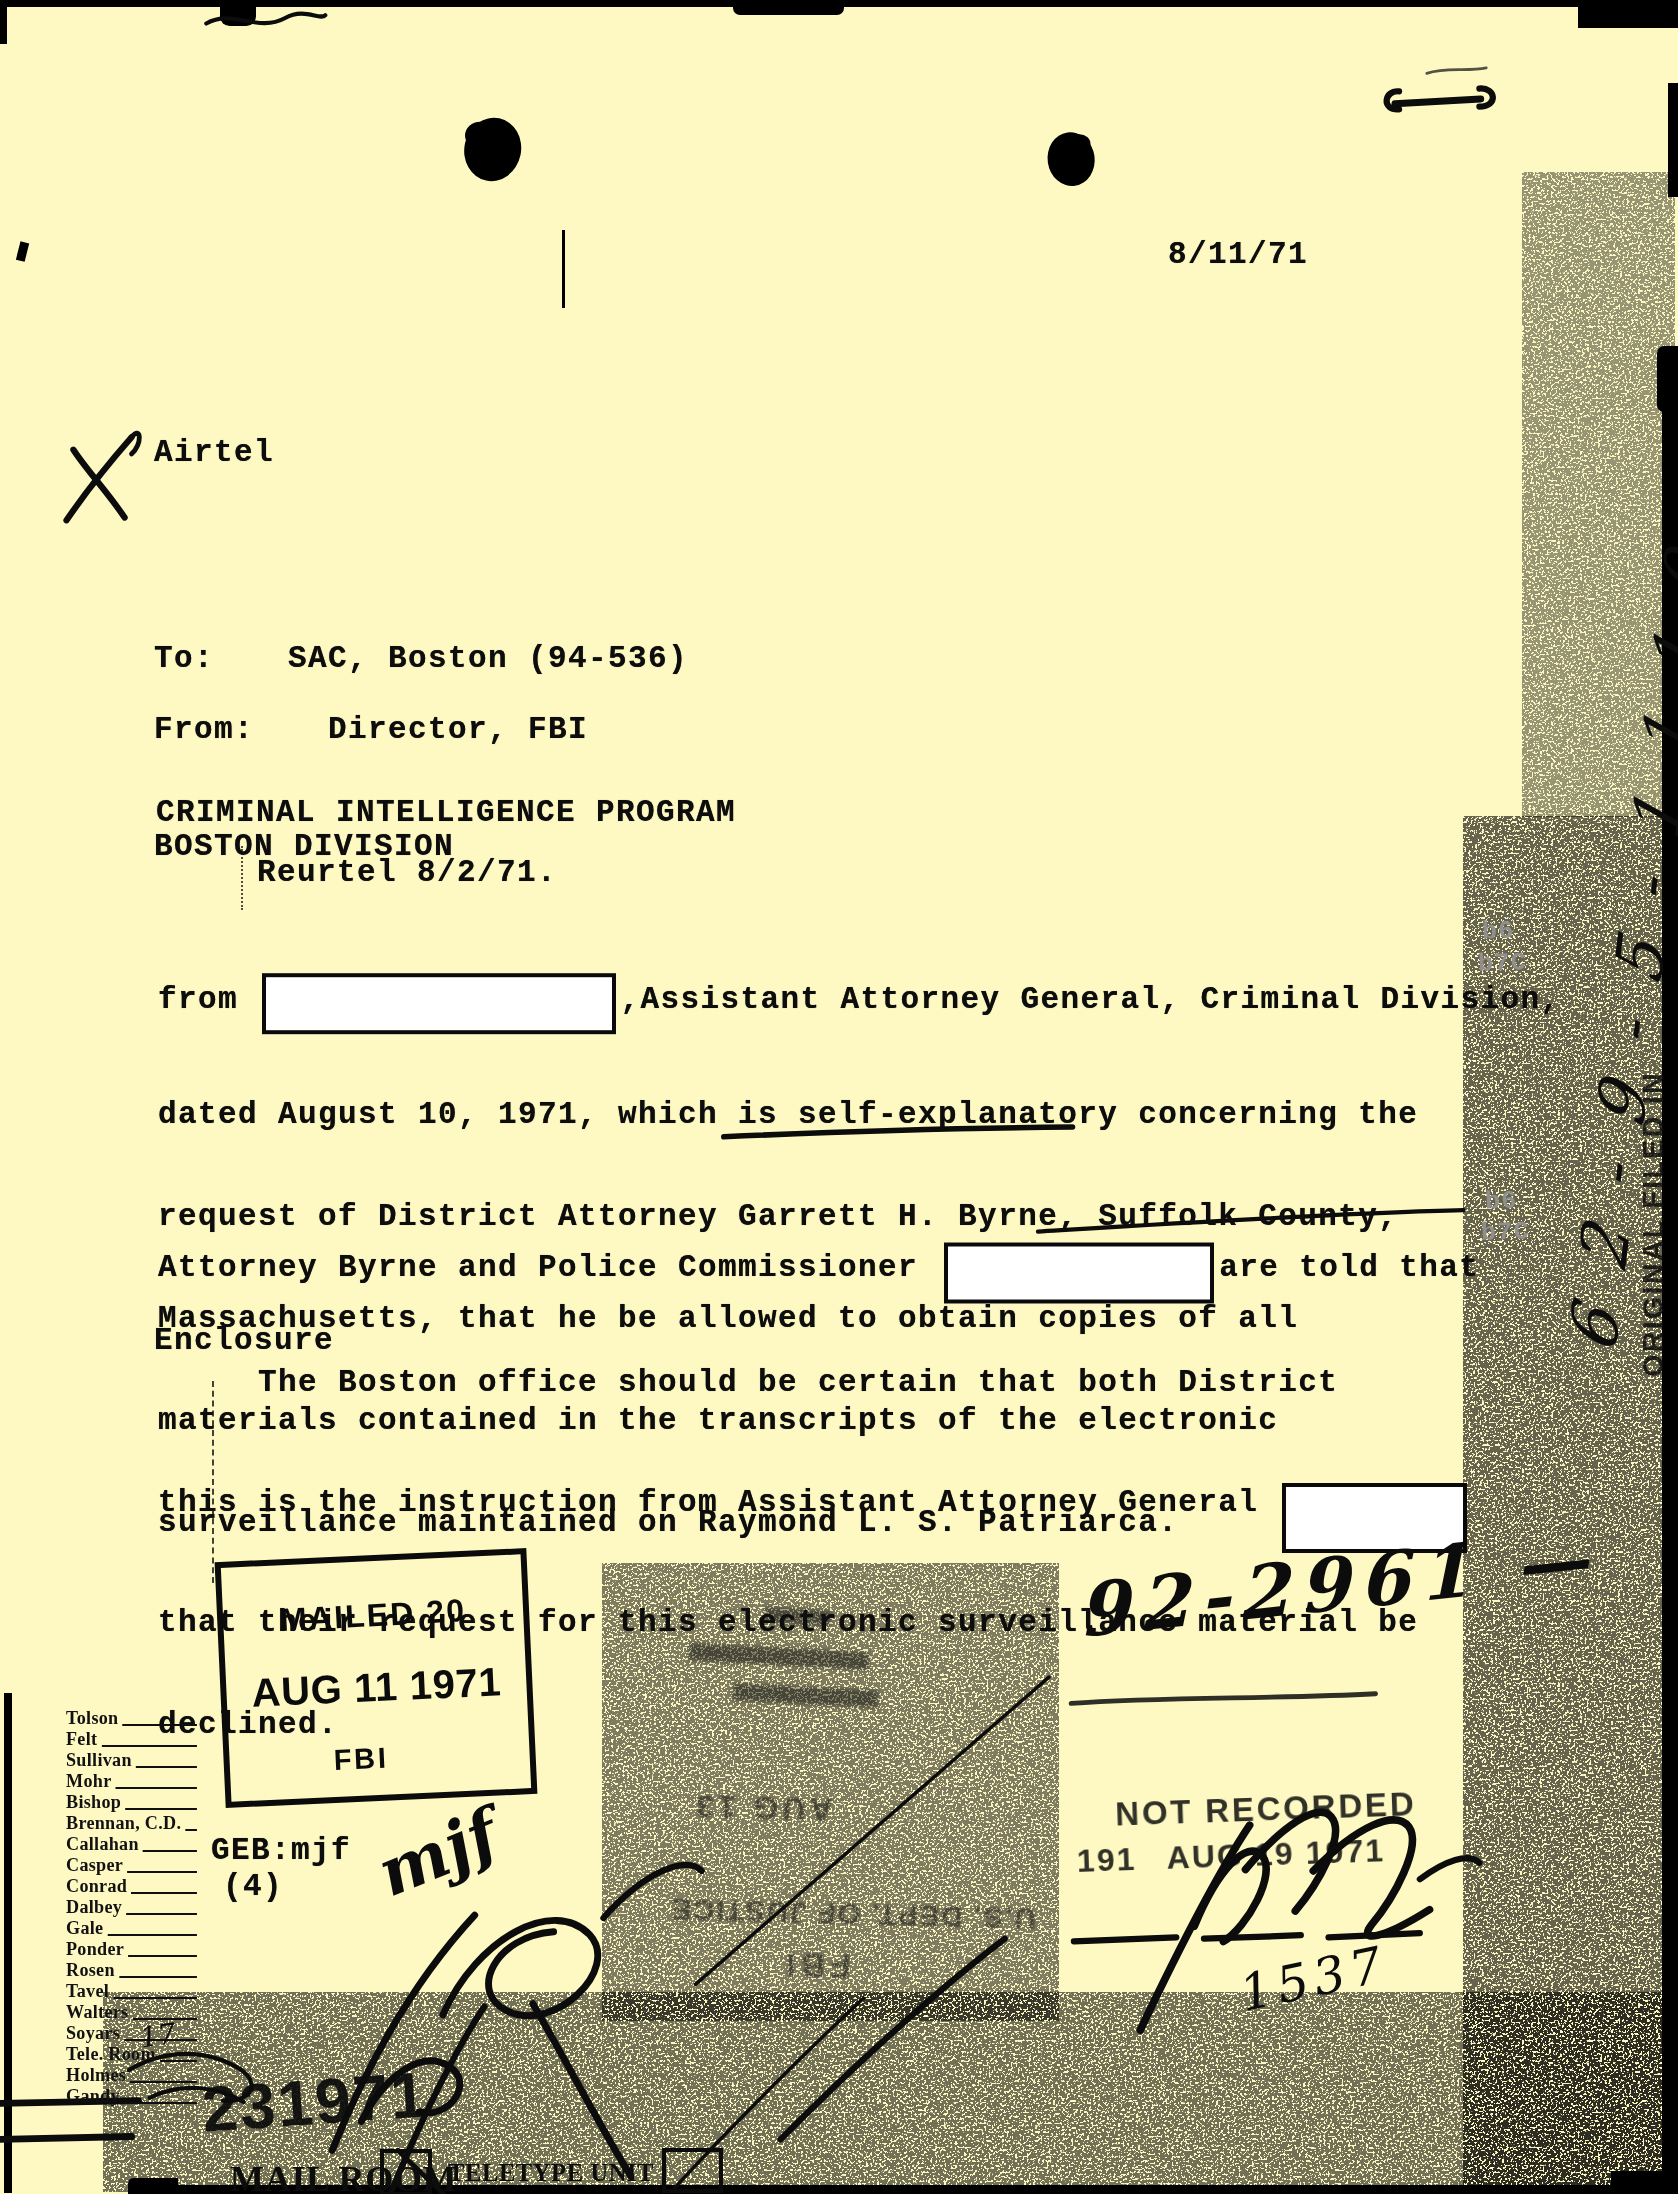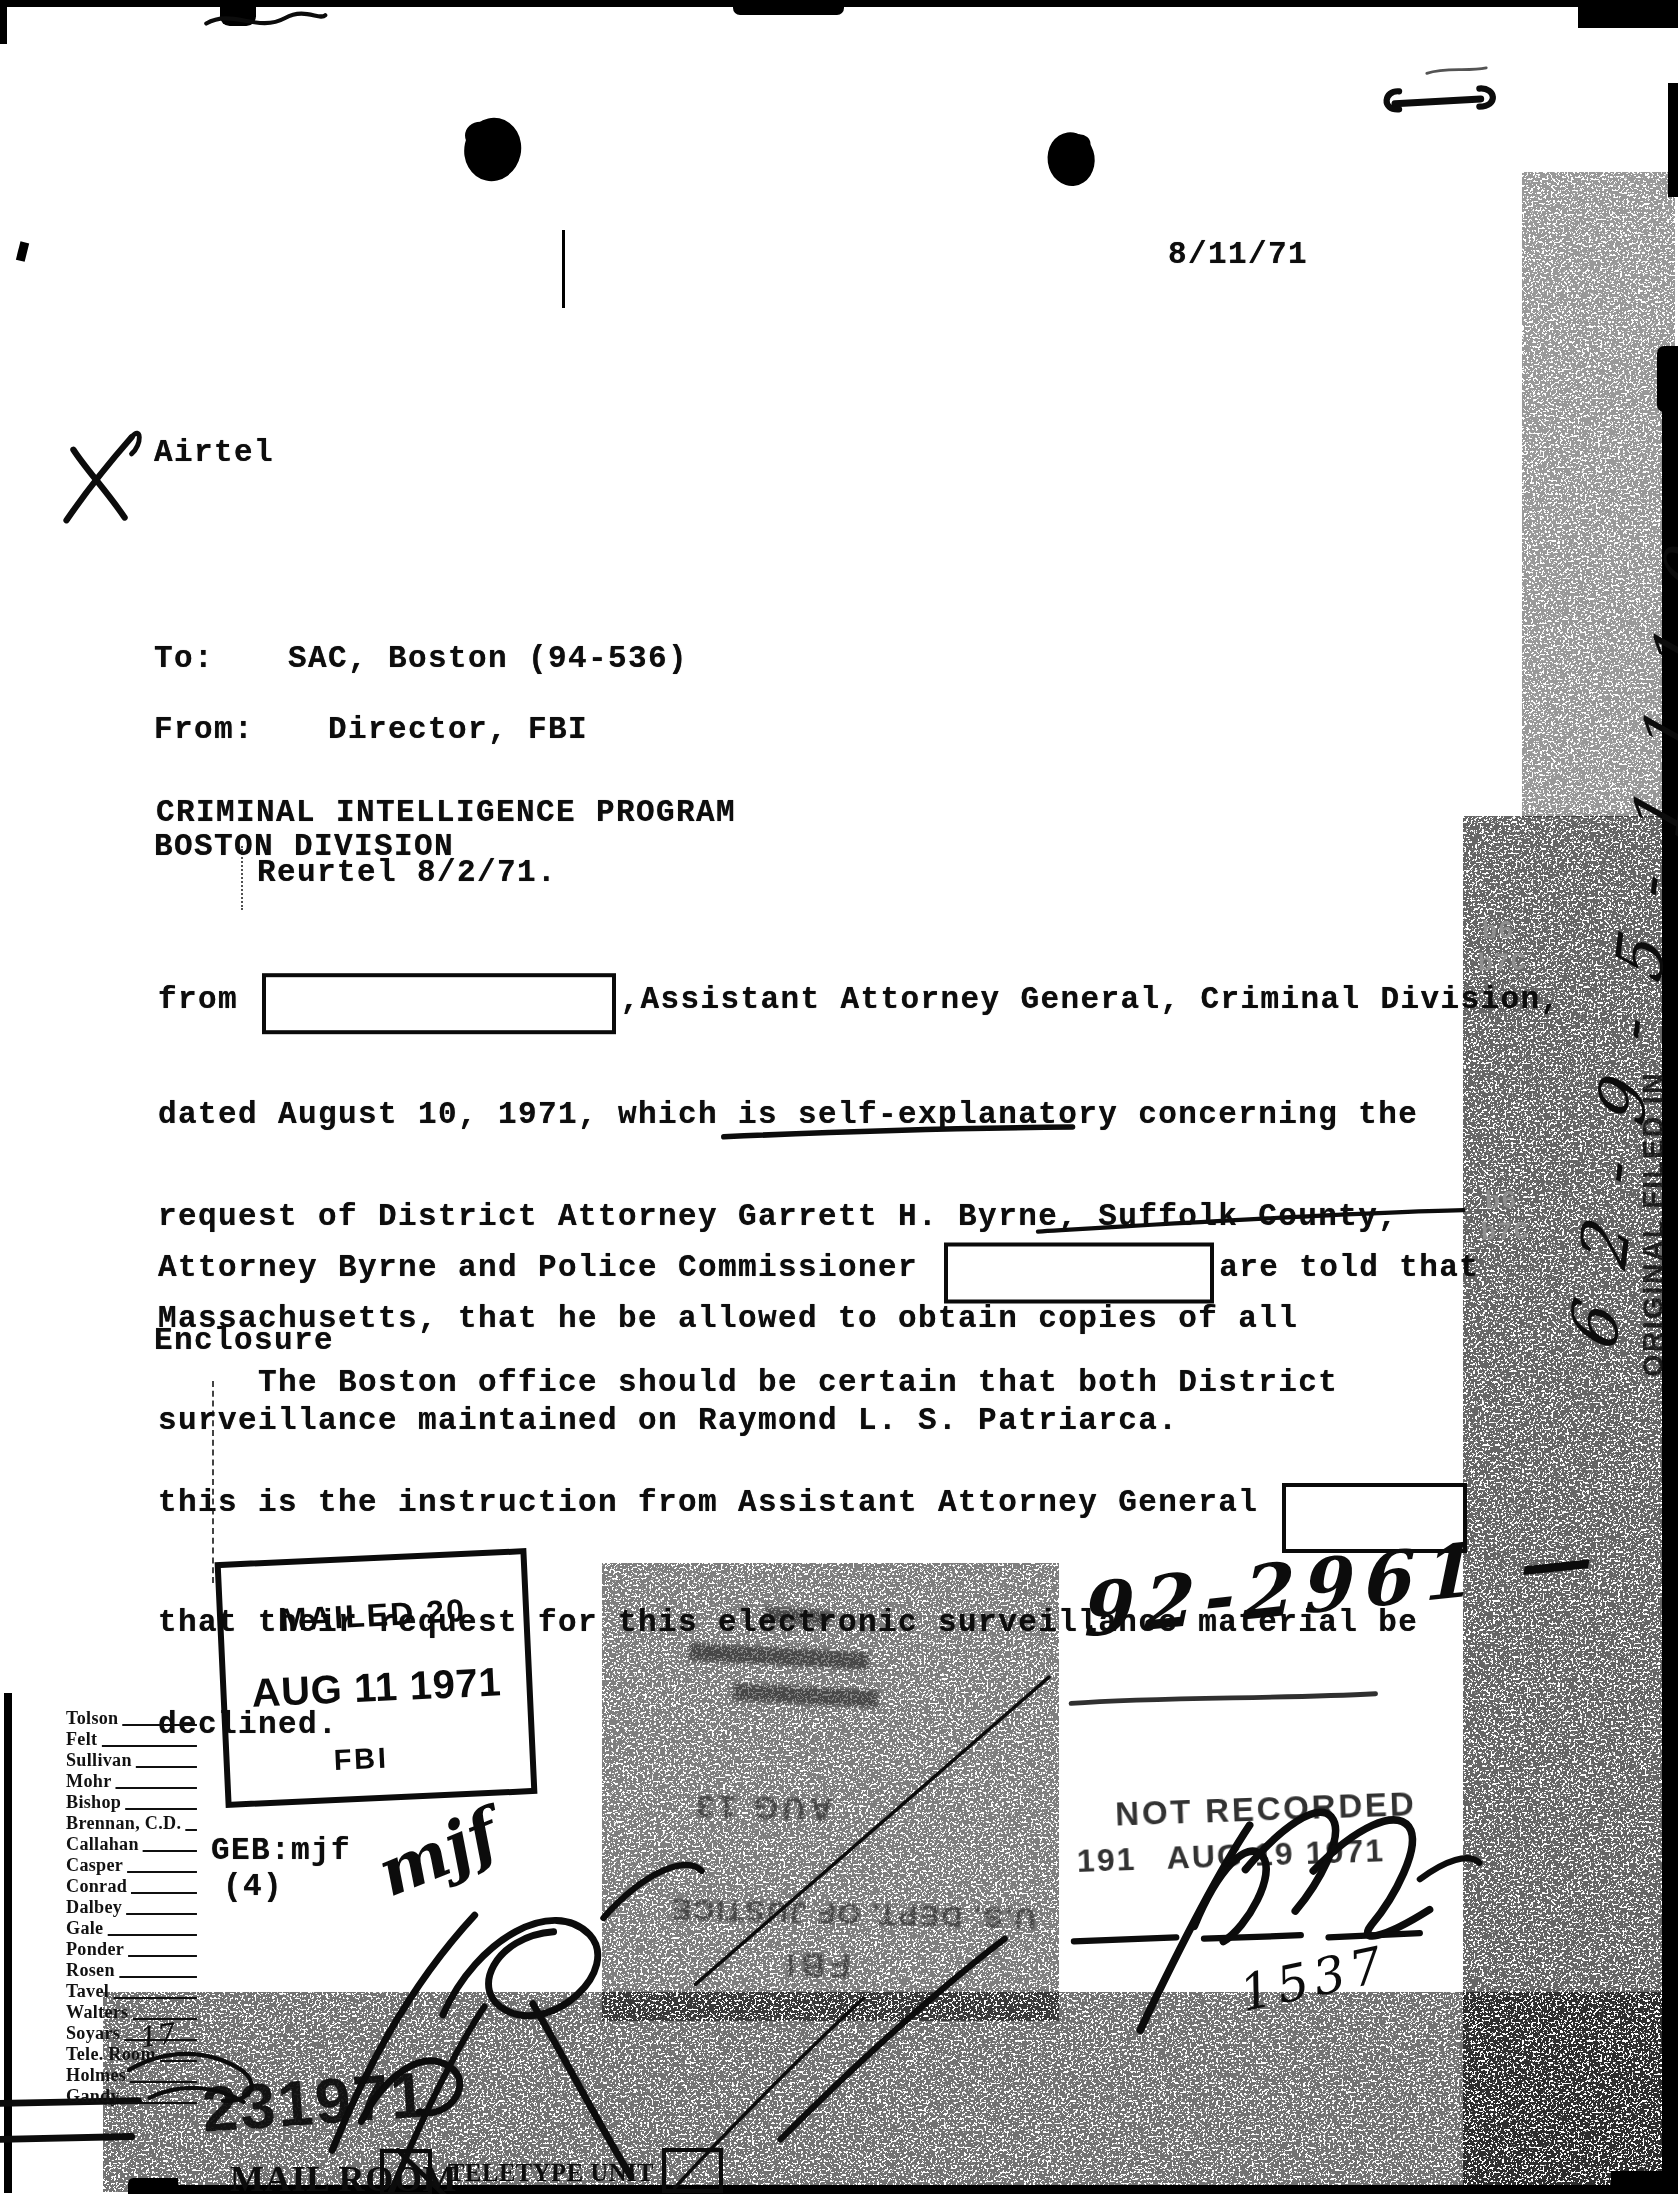--- a/index.html
+++ b/index.html
@@ -1,19 +1,19 @@
 <!DOCTYPE html>
 <html style="font-size:11px"><head>
 <meta charset="utf-8">
 <style>
   html,body{margin:0;padding:0;background:#e8e8e8;}
   .page{
     position:relative;
     width:1678px;height:2194px;
-    background:#ffffff;
+    background:#fef9c3;
     overflow:hidden;
     font-family:"Liberation Mono", monospace;
     color:#0d0d0d;
   }
   .abs{position:absolute;}
   
   .tw{
     font-family:"Liberation Mono", monospace;
     font-weight:700;
     font-size:31px;
@@ -150,20 +150,21 @@
   <div class="abs tw" style="left:154px;top:830px">BOSTON DIVISION</div>
 
   <div class="abs" style="left:241px;top:846px;height:64px;border-left:2.8px dotted #161616;opacity:.75"></div>
   <div class="abs tw" style="left:257px;top:856px">Reurtel 8/2/71.</div>
 
   <div class="abs tw" style="left:158px;top:901px">
     <div><span>from </span><span class="redact" style="width:346px;height:53px;margin:0 4.2px;transform:translateY(4.2px)"></span><span>,Assistant Attorney General, Criminal Division,</span></div>
     <div>dated August 10, 1971, which is self-explanatory concerning the</div>
     <div>request of District Attorney Garrett H. Byrne, Suffolk County,</div>
     <div>Massachusetts, that he be allowed to obtain copies of all</div>
+    <div>materials contained in the transcripts of the electronic</div>
     <div>surveillance maintained on Raymond L. S. Patriarca.</div>
   </div>
 
   <div class="abs tw gray" style="left:1482px;top:915px;font-size:25px;transform:rotate(-2deg)">b6</div>
   <div class="abs tw gray" style="left:1478px;top:947px;font-size:25px;transform:rotate(-2deg)">b7C</div>
 
   <div class="abs tw" style="left:158px;top:1169px">
     <div><span>Attorney Byrne and Police Commissioner </span><span class="redact" style="width:262px;height:53px;margin:0 5.5px;transform:translateY(5.5px)"></span><span>are told that</span></div>
     <div>     The Boston office should be certain that both District</div>
     <div><span>this is the instruction from Assistant Attorney General </span><span class="redact" style="width:177px;height:62px;margin:0 4.2px;transform:translateY(15px)"></span></div>

